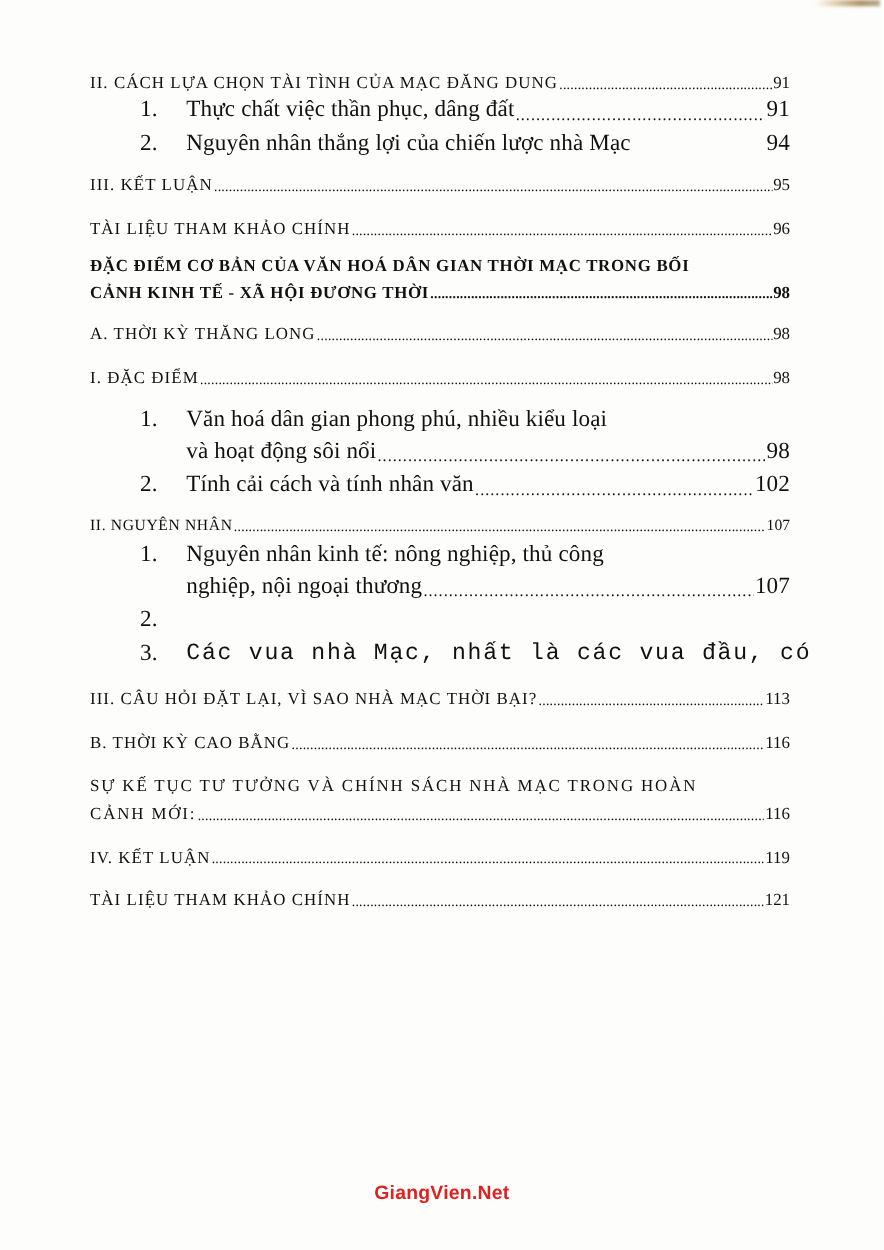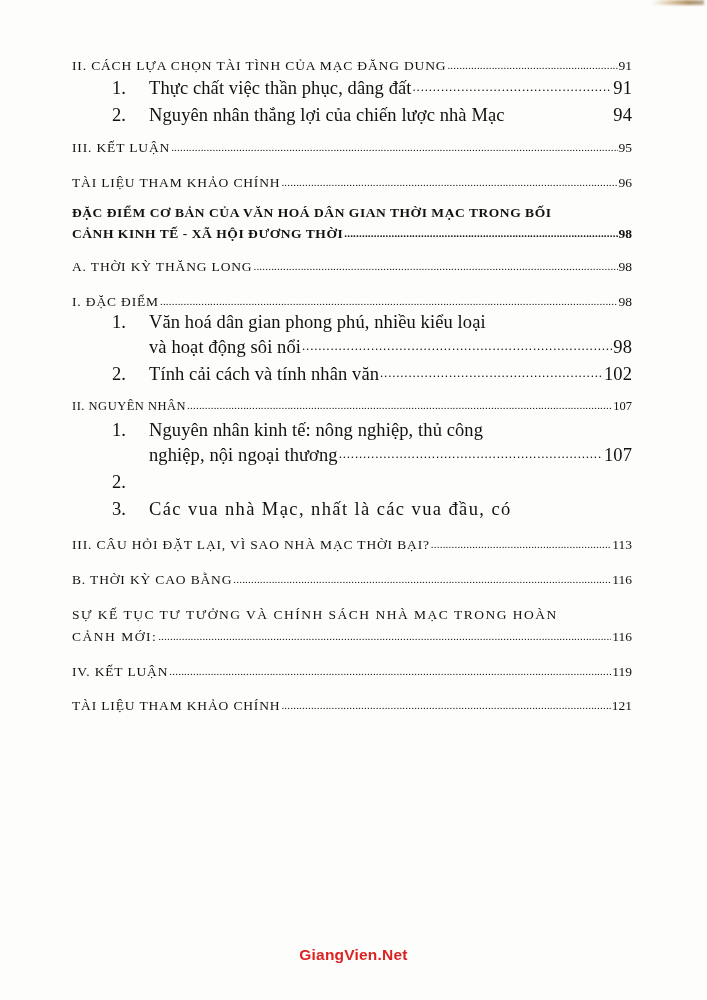--- a/index.html
+++ b/index.html
@@ -34,20 +34,21 @@
   }
 
   .entry {
     display: block;
     position: relative;
   }
 
   
   .row {
     display: flex;
+    align-items: flex-end;
     width: 100%;
   }
   .row .txt { white-space: pre; flex: 0 0 auto; }
   .leader {
     flex: 1 1 auto;
     min-width: 6px;
     overflow: hidden;
     white-space: nowrap;
     margin: 0 1px 0 1px;
     line-height: 1;
@@ -194,21 +195,21 @@
     </div>
 
     <div class="entry head">
       <div class="row">
         <span class="txt">A. THỜI KỲ THĂNG LONG</span>
         <span class="leader"></span>
         <span class="pg">98</span>
       </div>
     </div>
 
-    <div class="entry head" style="margin-bottom:0;">
+    <div class="entry head" style="margin-bottom:14px;">
       <div class="row">
         <span class="txt">I. ĐẶC ĐIỂM</span>
         <span class="leader"></span>
         <span class="pg">98</span>
       </div>
     </div>
 
     <div class="entry item">
       <span class="num">1.</span>
       <span class="body">
@@ -256,21 +257,21 @@
       </span>
     </div>
 
     <div class="entry item">
       <span class="num">2.</span>
     </div>
 
     <div class="entry item" style="margin-bottom:15px;">
       <span class="num">3.</span>
       <span class="body">
-        <span class="row j" style="letter-spacing:1.4px;">
+        <span class="row j" style="letter-spacing:1.4px;font-family:Liberation Mono, monospace;">
           <span class="txt">Các vua nhà Mạc, nhất là các vua đầu, có</span>
         </span>
       </span>
     </div>
 
     <div class="entry head">
       <div class="row">
         <span class="txt">III. CÂU HỎI ĐẶT LẠI, VÌ SAO NHÀ MẠC THỜI BẠI?</span>
         <span class="leader"></span>
         <span class="pg">113</span>

